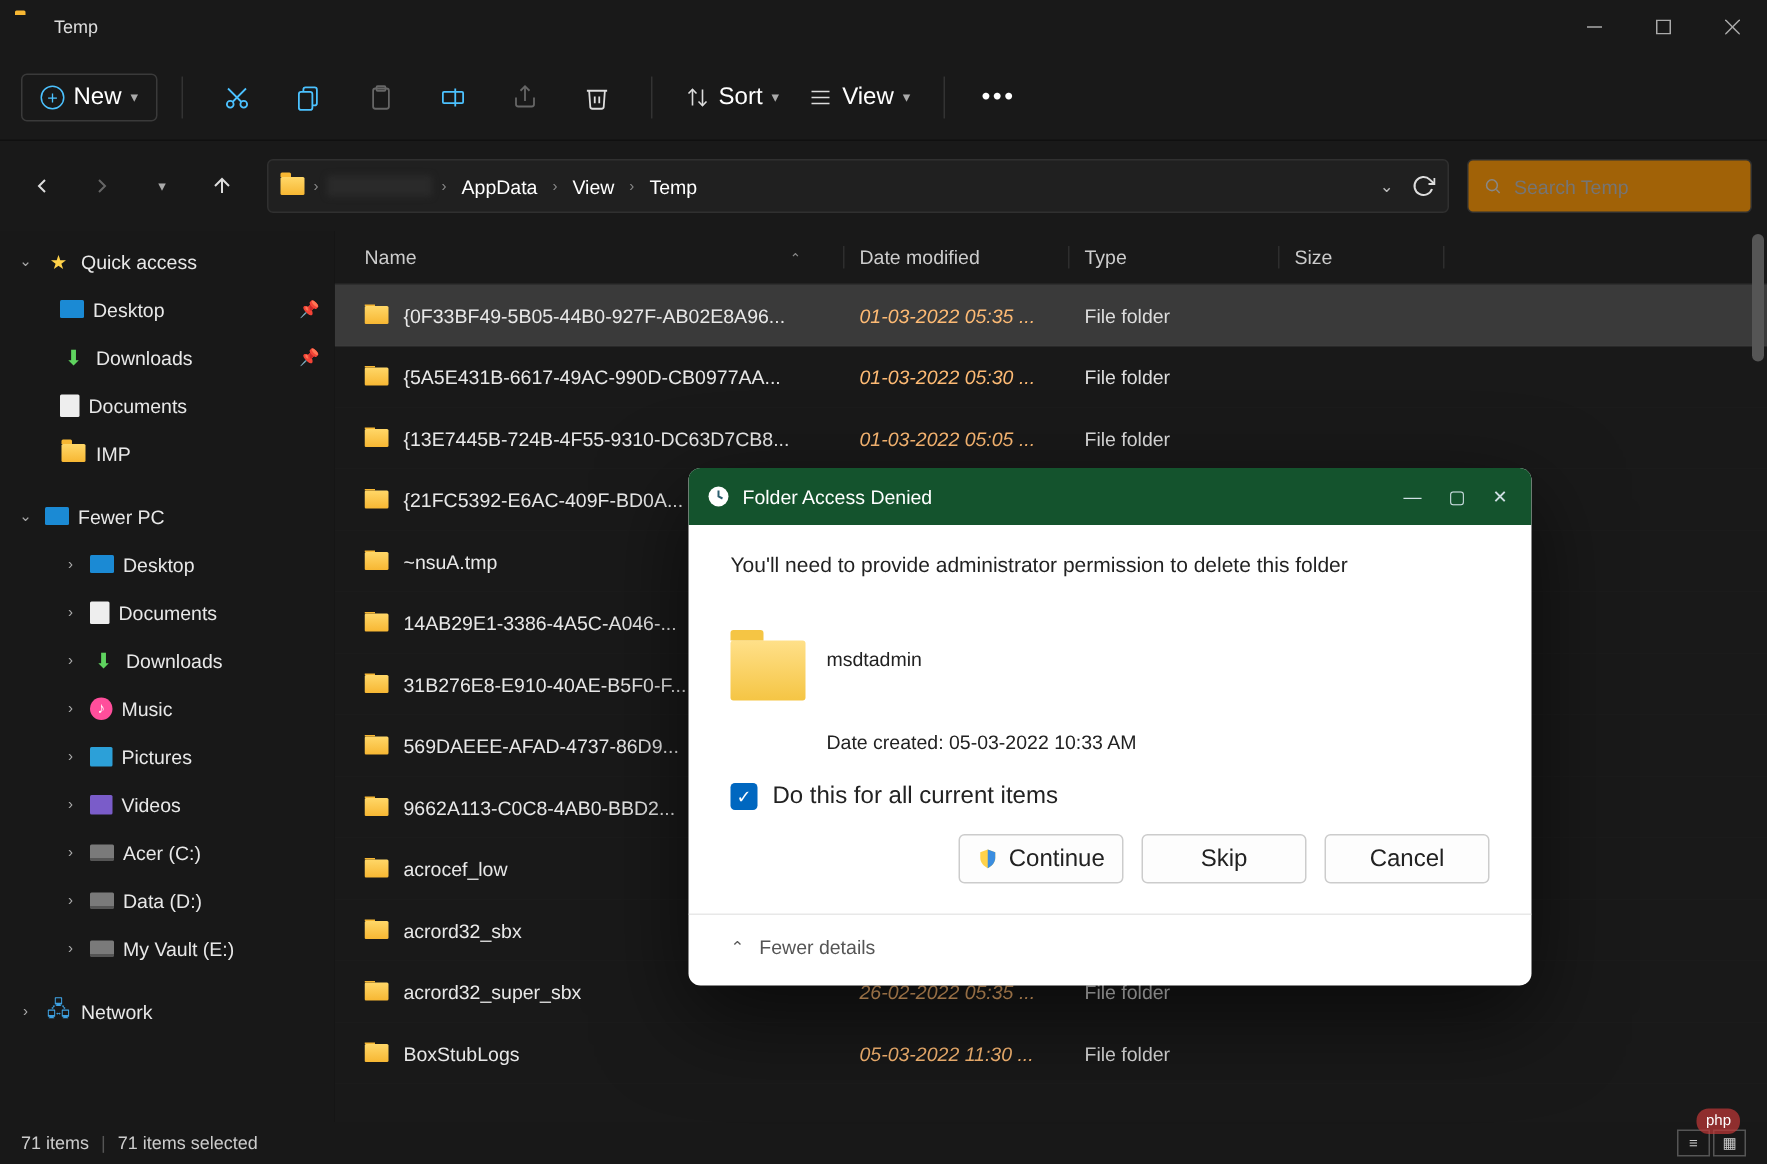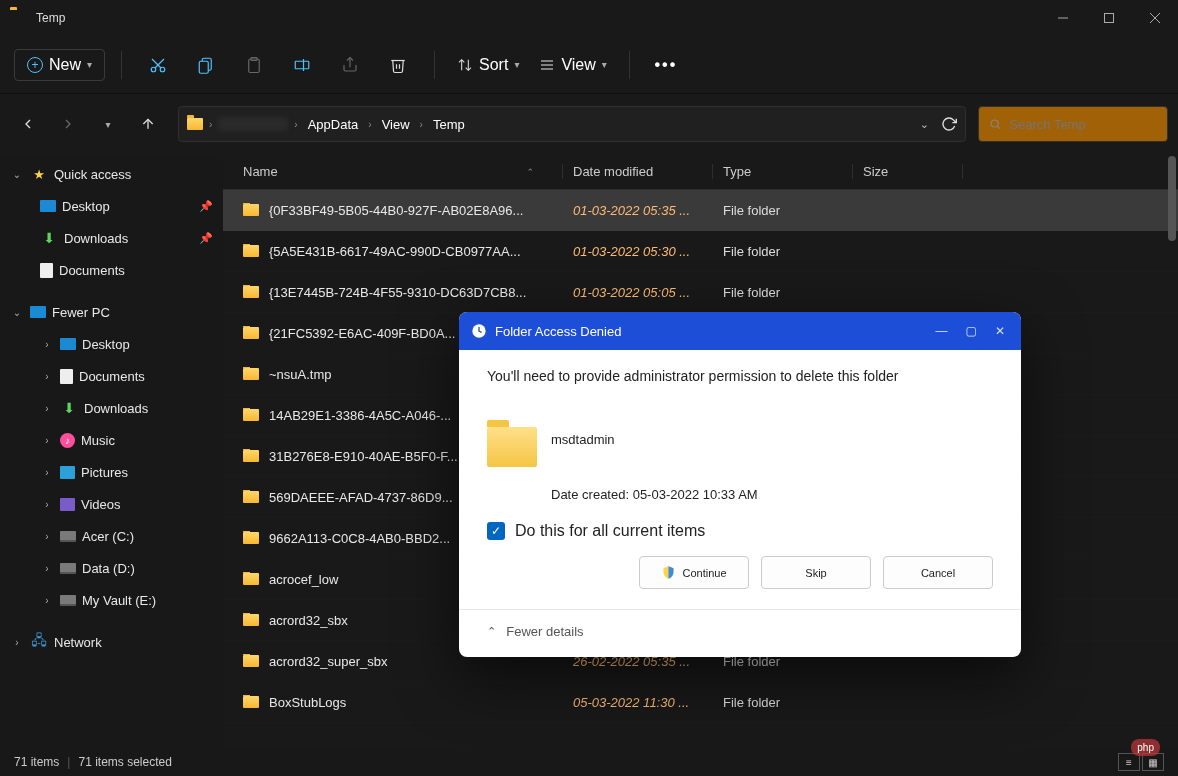--- a/index.html
+++ b/index.html
@@ -74,33 +74,33 @@
   .scrollbar{position:absolute;right:2px;top:2px;width:8px;height:85px;background:#555;border-radius:4px;}
 
   
   .statusbar { height:28px; background:#181818; display:flex; align-items:center; padding:0 14px; font-size:12px; color:#ccc; gap:8px;}
   .status-sep{color:#555;}
   .view-toggle{margin-left:auto;display:flex;gap:2px;}
   .vt{width:22px;height:18px;border:1px solid #555;display:flex;align-items:center;justify-content:center;font-size:10px;}
 
   
   .dialog{position:absolute; left:459px; top:312px; width:562px; background:#fff; border-radius:8px; box-shadow:0 20px 60px rgba(0,0,0,0.6); color:#222; overflow:hidden;}
-  .dlg-title{height:38px;background:#1d4ed8;color:#fff;display:flex;align-items:center;padding:0 12px;gap:8px;font-size:13px;}
+  .dlg-title{height:38px;background:#14532d;color:#fff;display:flex;align-items:center;padding:0 12px;gap:8px;font-size:13px;}
   .dlg-winctrl{margin-left:auto;display:flex;gap:18px;align-items:center;padding-right:4px;}
   .dlg-winctrl span{color:#d0e0e5;font-size:12px;}
   .dlg-body{padding:18px 28px 10px;}
   .dlg-msg{font-size:14px;color:#222;margin-bottom:8px;}
   .dlg-file{display:flex;gap:14px;align-items:center;margin-bottom:20px;}
   .big-folder{width:50px;height:40px;background:linear-gradient(#ffe089,#f5c544);border-radius:2px;position:relative;}
   .big-folder:before{content:"";position:absolute;top:-7px;left:0;width:22px;height:7px;background:#f5c544;border-radius:2px 2px 0 0;}
   .dlg-file-info div{font-size:13px;margin-top:40px;}
   .dlg-check{display:flex;align-items:center;gap:10px;margin-bottom:16px;}
   .checkbox{width:18px;height:18px;background:#0067c0;border-radius:3px;display:flex;align-items:center;justify-content:center;color:#fff;font-size:12px;}
   .dlg-btns{display:flex;gap:12px;justify-content:flex-end;margin-bottom:10px;}
-  .dlg-btn{width:110px;height:33px;border:1px solid #ccc;border-radius:4px;background:#fdfdfd;display:flex;align-items:center;justify-content:center;gap:6px;font-size:11px;}
+  .dlg-btn{width:110px;height:33px;border:1px solid #ccc;border-radius:4px;background:#fdfdfd;display:flex;align-items:center;justify-content:center;gap:6px;font-size:16px;}
   .shield{width:15px;height:15px;}
   .dlg-footer{border-top:1px solid #e8e8e8;padding:14px 28px 18px;display:flex;align-items:center;gap:10px;color:#555;font-size:13px;}
   .dlg-footer .up{font-size:11px;}
 
   .php-logo{position:absolute;right:18px;bottom:20px;background:rgba(194,56,56,0.7);color:#fff;font-size:10px;padding:3px 6px;border-radius:8px;}
 
   svg{display:block;}
 </style>
 </head>
 <body>
@@ -264,20 +264,26 @@
       </div>
     <div class="tree-item indent1">
         <span class="tree-icon dl-i">⬇</span>
         <span>Downloads</span>
         <span class="pin">📌</span>
       </div>
     <div class="tree-item indent1">
         <span class="tree-icon doc-i"></span>
         <span>Documents</span>
       </div>
+    <div class="tree-item indent1">
+        <span class="tree-icon">
+          <span class="folder-y"></span>
+        </span>
+        <span>IMP</span>
+      </div>
     <div style="height:10px"></div>
     <div class="tree-item">
         <span class="tree-chev">⌄</span>
         <span class="tree-icon monitor-i"></span>
         <span>Fewer PC</span>
       </div>
     <div class="tree-item indent1">
         <span class="tree-chev">›</span>
         <span class="tree-icon monitor-i"></span>
         <span>Desktop</span>

